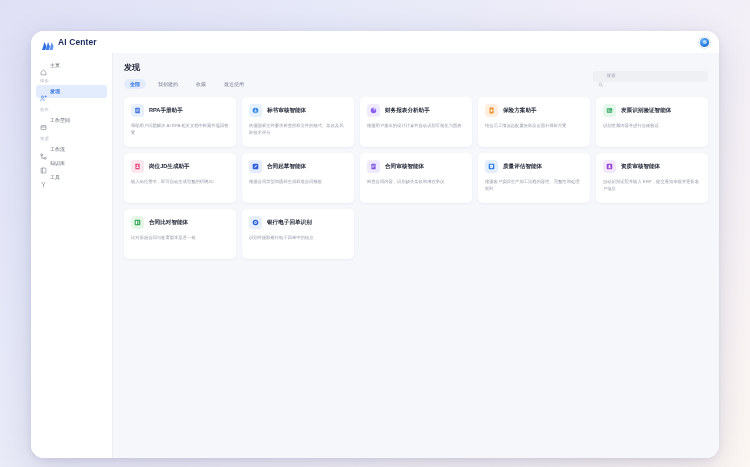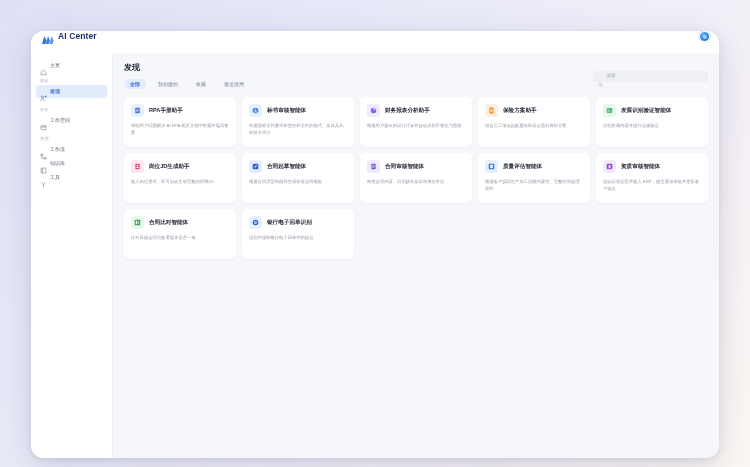--- a/index.html
+++ b/index.html
@@ -23,21 +23,21 @@
     overflow: hidden;
     display: flex;
     flex-direction: column;
   }
   
   #titlebar {
     height: 22px;
     min-height: 22px;
     background: #ffffff;
     display: flex;
-    align-items: flex-start;
+    align-items: center;
     padding: 0 9px 0 10px;
     position: relative;
     z-index: 3;
   }
   .brand { display: flex; align-items: center; gap: 4px; }
   .brand-mark { width: 13px; height: 10px; display: block; }
   .brand-text {
     font-size: 8.5px; font-weight: bold; color: #1c2b5e; letter-spacing: .1px;
   }
   .titlebar-spacer { flex: 1; }

